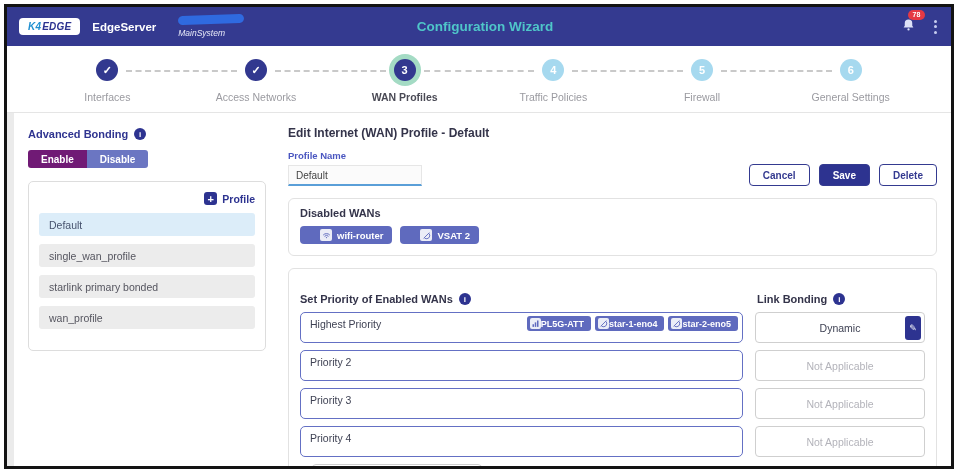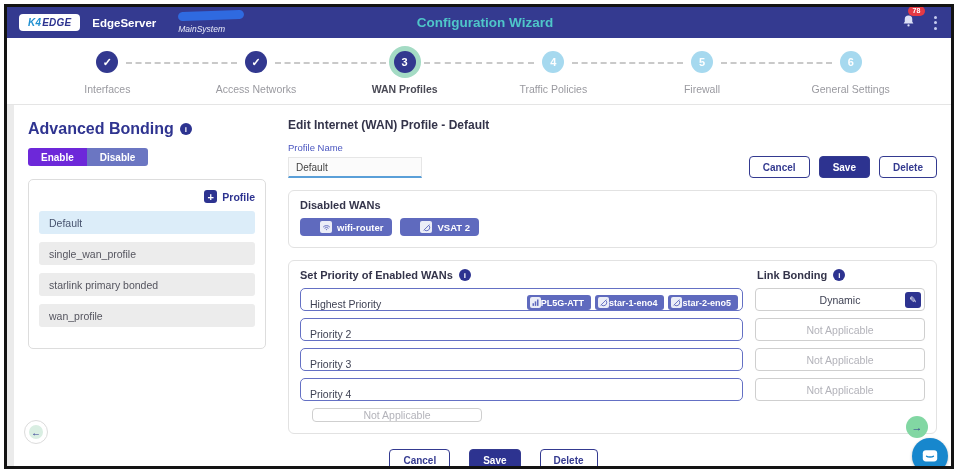--- a/index.html
+++ b/index.html
@@ -1,20 +1,20 @@
 <!DOCTYPE html>
 <html><head>
 <meta charset="utf-8">
 <style>
   html,body{margin:0;padding:0;background:#fff;}
   body{width:958px;height:473px;position:relative;font-family:"Liberation Sans",sans-serif;-webkit-font-smoothing:antialiased;}
   .frame{position:absolute;left:4px;top:4px;right:4px;bottom:4px;border:3px solid #131313;background:#fff;overflow:hidden;display:flex;flex-direction:column;}
 
   
-  .hdr{height:31px;background:#343a90;display:flex;align-items:center;padding:0 12px;gap:12px;position:relative;flex:0 0 auto;}
+  .hdr{height:39px;background:#343a90;display:flex;align-items:center;padding:0 12px;gap:12px;position:relative;flex:0 0 auto;}
   .logo-box{background:#fff;border-radius:4px;padding:3px 9px;font-style:italic;font-weight:bold;font-size:10px;letter-spacing:.2px;display:flex;gap:1px;}
   .logo-k4{color:#1f8fd0;}
   .logo-edge{color:#2d3390;}
   .product{color:#fff;font-size:11.5px;font-weight:bold;}
   .userblk{display:flex;flex-direction:column;margin-left:10px;gap:4px;}
   .scribble{width:66px;height:9px;background:#2f6ae0;border-radius:5px;transform:rotate(-2deg);}
   .sysname{color:#e8eaf8;font-size:8.5px;font-style:italic;}
   .hdr-title{position:absolute;left:12px;right:0;text-align:center;color:#4fc6c9;font-weight:bold;font-size:13.5px;pointer-events:none;}
   .hdr-right{margin-left:auto;display:flex;align-items:center;gap:16px;z-index:1;}
   .bell-wrap{position:relative;cursor:pointer;}
@@ -33,54 +33,54 @@
   .step.upcoming .circle{background:#a6d9ef;}
   .slabel{margin-top:10px;font-size:10.5px;color:#9a9aa0;}
   .step.active .slabel{color:#4a4a55;font-weight:bold;}
 
   
   .content{flex:1;display:flex;position:relative;background:#fff;}
   .left-strip{width:7px;background:#ebebeb;flex:0 0 auto;}
 
   .sidebar{width:238px;flex:0 0 auto;padding:15px 10px 0 14px;}
   .adv-row{display:flex;align-items:center;gap:6px;}
-  .adv-label{font-size:16px;font-weight:bold;color:#2f3490;}
+  .adv-label{font-size:11px;font-weight:bold;color:#2f3490;}
   .info-ic{width:12px;height:12px;border-radius:50%;background:#2d3390;color:#fff;font-size:8px;font-weight:bold;display:flex;align-items:center;justify-content:center;cursor:pointer;flex:0 0 auto;}
   .toggle{margin-top:10px;display:inline-flex;border-radius:3px;overflow:hidden;cursor:pointer;}
   .tg{padding:3.5px 13px;font-size:10px;font-weight:bold;color:#fff;}
-  .tg.enable{background:#6d28d9;}
+  .tg.enable{background:#701a75;}
   .tg.disable{background:#6b76c2;}
   .profile-card{margin-top:13px;border:1px solid #ddd;border-radius:5px;padding:10px 10px 12px;height:146px;background:#fff;}
   .add-row{display:flex;justify-content:flex-end;align-items:center;gap:5px;cursor:pointer;}
   .plus-box{width:13px;height:13px;background:#2d3390;color:#fff;border-radius:3px;display:flex;align-items:center;justify-content:center;font-size:11px;font-weight:bold;}
   .add-label{color:#2d3390;font-size:10.5px;font-weight:bold;}
   .pitem{margin-top:8px;height:23px;display:flex;align-items:center;padding:0 10px;border-radius:3px;font-size:10.5px;background:#ececec;color:#55555f;cursor:pointer;}
   .pitem.sel{background:#dcedf9;color:#47536e;}
 
   .main{flex:1;padding:13px 14px 0 12px;position:relative;}
   .m-title{font-size:12px;font-weight:bold;color:#34344a;}
-  .pn-label{margin-top:10px;font-size:9.5px;font-weight:normal;color:#4a56c0;}
+  .pn-label{margin-top:10px;font-size:9.5px;font-weight:bold;color:#4a56c0;}
   .pn-row{display:flex;align-items:flex-end;}
   .pn-input{width:118px;margin-top:4px;background:#fbfbfb;border:1px solid #e6e6e6;border-bottom:2px solid #5a9fd8;font-size:10px;color:#444;padding:3.5px 7px;outline:none;font-family:"Liberation Sans",sans-serif;}
   .btns{display:flex;gap:9px;margin-left:auto;}
   .btn{font-size:10px;font-weight:bold;padding:4.5px 13px;border-radius:4px;border:1px solid #343a90;background:#fff;color:#343a90;cursor:pointer;font-family:"Liberation Sans",sans-serif;}
   .btn.primary{background:#2d3390;color:#fff;}
 
   .box{margin-top:12px;border:1px solid #e2e2e2;border-radius:6px;padding:8px 11px 11px;background:#fff;}
   .box-title{font-size:11px;font-weight:bold;color:#34344a;}
   .chips-row{margin-top:7px;display:flex;gap:8px;}
   .chip{display:inline-flex;align-items:center;gap:5px;background:#5f6abe;color:#fff;font-size:9.5px;font-weight:bold;padding:3px 9px 3px 20px;border-radius:4px;cursor:pointer;}
   .icon-box{width:12px;height:12px;background:rgba(255,255,255,.88);border-radius:2px;display:flex;align-items:center;justify-content:center;}
   .icon-box svg{width:9px;height:9px;}
 
-  .prio-head{display:flex;}
+  .prio-head{display:flex;margin-top:16px;}
   .prio-head .ph-l{flex:1;display:flex;align-items:center;gap:6px;}
   .prio-head .ph-r{width:168px;display:flex;align-items:center;gap:6px;margin-left:12px;}
   .prow{display:flex;margin-top:7px;align-items:stretch;}
-  .pleft{flex:1;border:1.5px solid #6470c4;border-radius:5px;min-height:21px;display:flex;align-items:flex-end;padding:0 4px 0 9px;font-size:10.5px;color:#3f4254;background:#fff;}
+  .pleft{flex:1;border:1.5px solid #6470c4;border-radius:5px;min-height:21px;display:flex;align-items:center;padding:0 4px 8px 9px;font-size:10.5px;color:#3f4254;background:#fff;}
   .pleft.lowest{border-color:#a9b2de;}
   .rchips{margin-left:auto;display:flex;gap:4px;}
   .chip.sm{font-size:9px;padding:2px 7px 2px 3px;border-radius:3px;gap:0;}
   .chip.sm .icon-box{width:11px;height:11px;}
   .pright{width:168px;margin-left:12px;border:1px solid #cfcfcf;border-radius:4px;display:flex;align-items:center;justify-content:center;font-size:10.5px;color:#b3b3ba;position:relative;background:#fff;}
   .pright.bond{color:#3f4254;cursor:pointer;}
   .edit-sq{position:absolute;right:3px;top:2.5px;bottom:2.5px;width:16px;background:#2d3390;border-radius:3px;color:#fff;display:flex;align-items:center;justify-content:center;font-size:9px;cursor:pointer;}
 
   .bottom-actions{margin-top:15px;display:flex;justify-content:center;gap:19px;padding-right:238px;}
 

